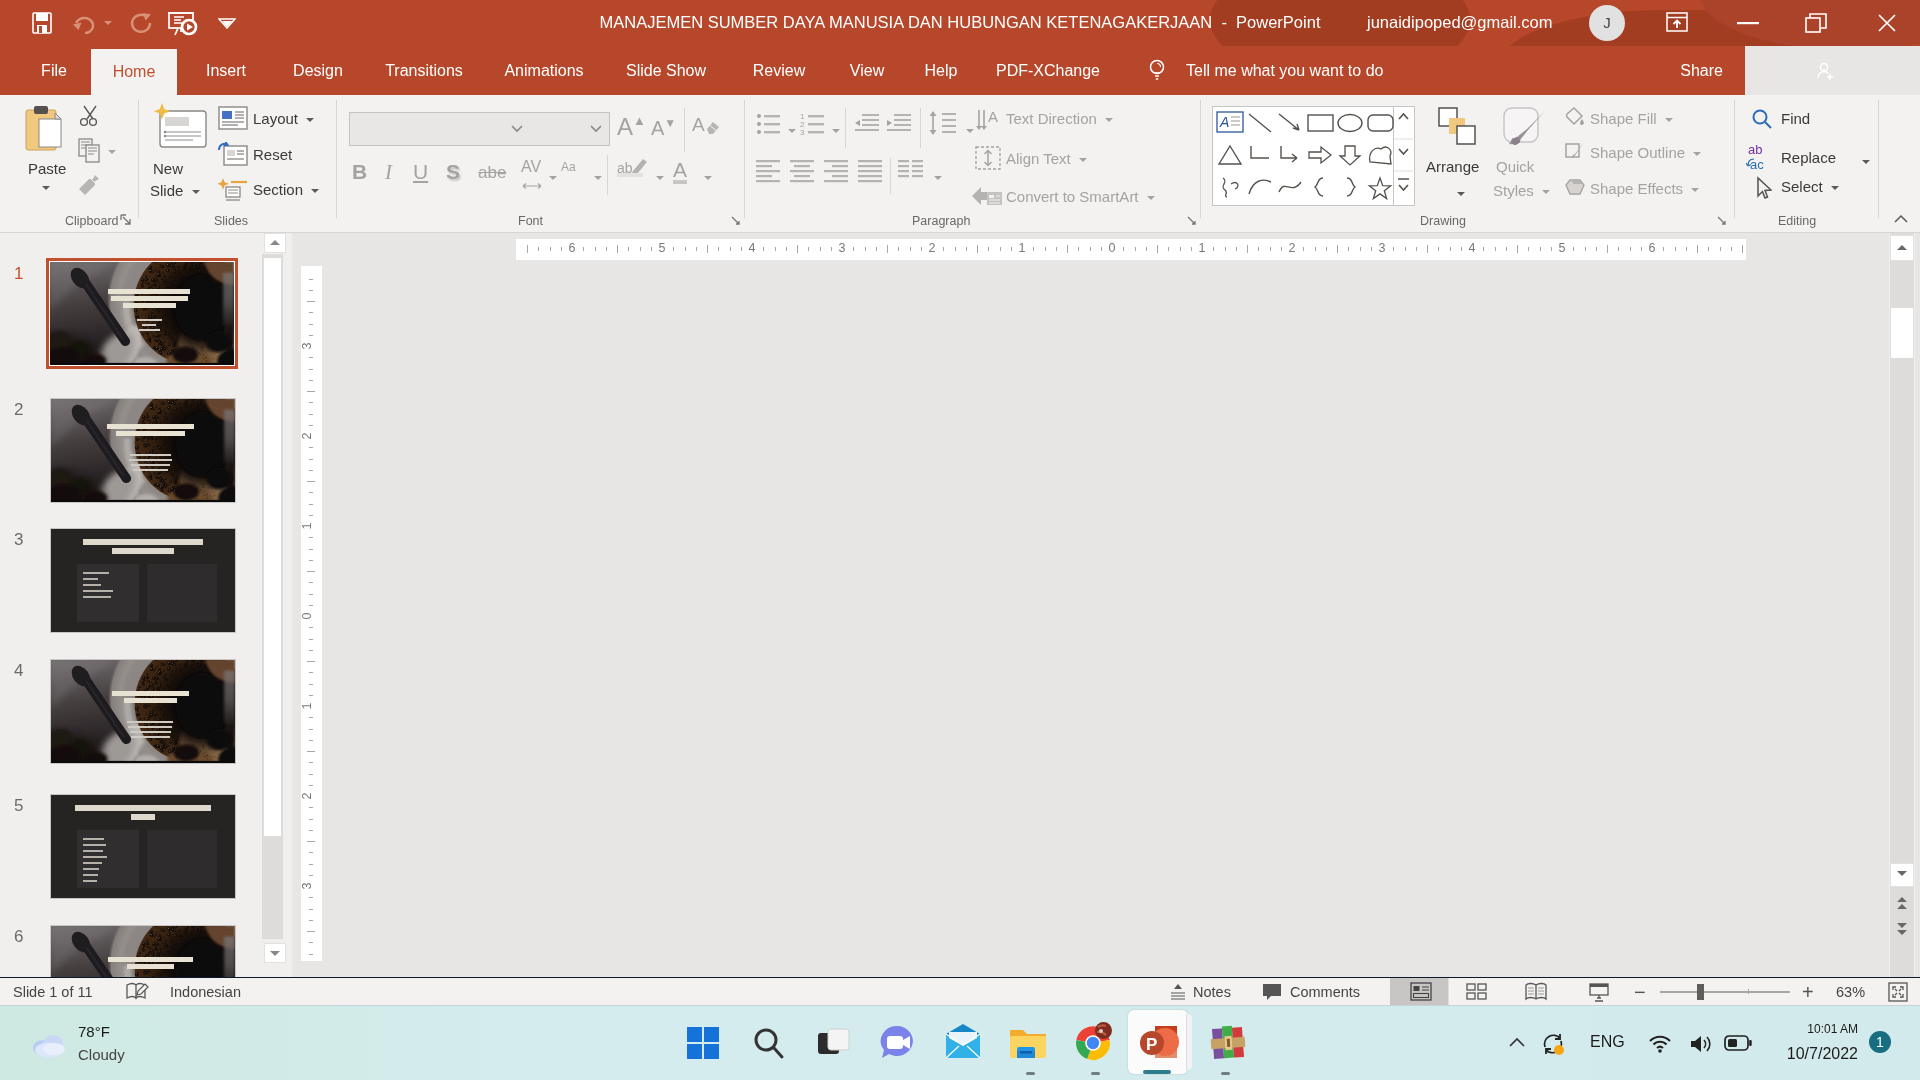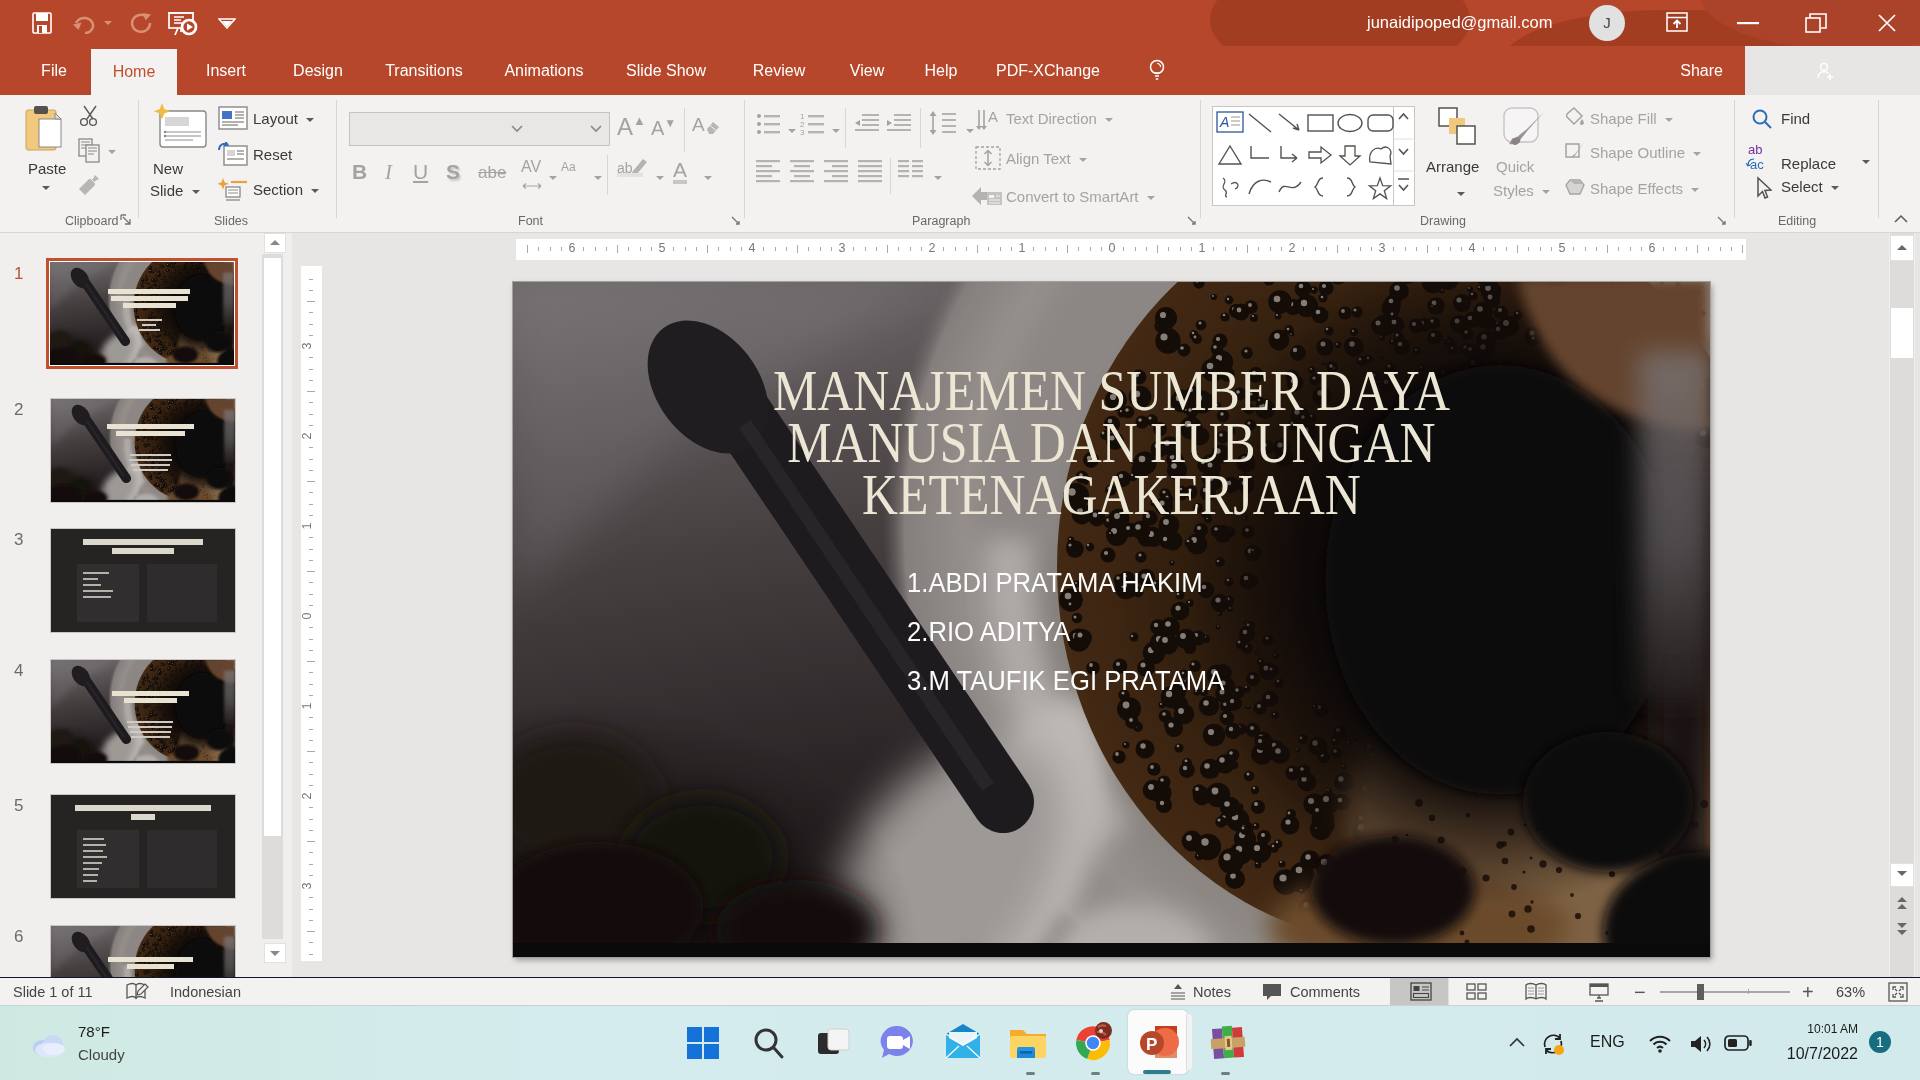--- a/index.html
+++ b/index.html
@@ -2019,20 +2019,21 @@
         <path d="M0 2 h26 M10 17 l-3 7 M16 17 l3 7 M13 17 v4"></path>
         <path d="M6 6 h10 M6 9 h7 M6 12 h8" stroke-width="1.3"></path>
         <circle cx="21" cy="16" r="7.5" fill="#b7472a"></circle>
         <circle cx="21" cy="16" r="6.5"></circle>
         <path d="M19 12.5 l6 3.5 -6 3.5 z" fill="#fff" stroke="none"></path>
       </svg>
   <svg class="qat" style="left:218px;top:18px" width="18" height="11" viewBox="0 0 18 11">
         <path d="M1 1 h16 l-8 9 z" fill="none" stroke="#fff" stroke-width="1.5"></path>
         <path d="M4 3 h10 l-5 6 z" fill="#fff"></path>
       </svg>
+  <div id="tbtitle" style="left:230px">MANAJEMEN SUMBER DAYA MANUSIA DAN HUBUNGAN KETENAGAKERJAAN&nbsp;&nbsp;-&nbsp;&nbsp;PowerPoint</div>
   <div id="tbmail">junaidipoped@gmail.com</div>
   <div id="tbavatar">J</div>
   <svg class="abs" style="left:1666px;top:12px" width="22" height="20" viewBox="0 0 22 20" fill="none" stroke="#fff" stroke-width="1.5">
         <rect x="1" y="1" width="20" height="18"></rect>
         <path d="M1 5.5 h20"></path>
         <path d="M11 16 v-7 M7.5 12 l3.5-3.5 3.5 3.5" stroke-width="1.8"></path>
       </svg>
   <svg class="abs" style="left:1737px;top:22px" width="22" height="3" viewBox="0 0 22 3">
         <rect width="22" height="2.2" fill="#fff"></rect>
       </svg>
@@ -2054,20 +2055,21 @@
 <div class="tab" style="left:610px;width:112px">Slide Show</div>
 <div class="tab" style="left:733px;width:92px">Review</div>
 <div class="tab" style="left:831px;width:72px">View</div>
 <div class="tab" style="left:908px;width:66px">Help</div>
 <div class="tab" style="left:980px;width:136px">PDF-XChange</div>
 <svg class="abs" style="left:1147px;top:13px" width="20" height="24" viewBox="0 0 20 24" fill="none" stroke="#fff" stroke-width="1.5">
         <circle cx="10" cy="8" r="6.5"></circle>
         <path d="M7.5 14 h5 M8 17 h4 M8.8 20 h2.4"></path>
         <path d="M10 4.5 a3.5 3.5 0 0 1 3.5 3.5" stroke-width="1.2"></path>
       </svg>
+<div class="tab" style="left:1178px;width:240px;text-align:left;padding-left:8px">Tell me what you want to do</div>
 <svg class="abs" style="left:1816px;top:15px" width="20" height="20" viewBox="0 0 20 20" fill="none" stroke="#fff" stroke-width="1.4">
         <circle cx="8" cy="6" r="3.5"></circle>
         <path d="M2 17 c0-4 3-6.5 6-6.5 2 0 3.5 0.8 4.5 2"></path>
         <path d="M14 13 v6 M11 16 h6"></path>
       </svg>
 <div id="shareTop" style="right:22px">Share</div>
 </div>
 <div id="ribbon"></div>
     <div id="ribbonC">
 
@@ -2385,21 +2387,21 @@
 <div class="gdiv" style="left:1734px"></div>
 <svg class="abs" style="left:1751px;top:108px" width="22" height="22" viewBox="0 0 22 22" fill="none" stroke="#2b6cb5" stroke-width="2">
         <circle cx="9" cy="9" r="6.5"></circle>
         <path d="M14 14 L20 20"></path>
       </svg>
 <div class="rtext" style="left:1781px;top:110px">Find</div>
 <div class="abs" style="left:1748px;top:142px;font-size:13px;color:#2b6cb5"><span style="color:#7030a0">ab</span><br><span style="margin-left:2px">ac</span></div>
 <svg class="abs" style="left:1746px;top:158px" width="10" height="10" viewBox="0 0 10 10">
         <path d="M8 1 C3 1, 2 4, 2 8 M2 8 l-2 -3 M2 8 l3 -1.5" stroke="#2b6cb5" stroke-width="1.2" fill="none"></path>
       </svg>
-<div class="rtext" style="left:1781px;top:155px">Replace</div>
+<div class="rtext" style="left:1781px;top:149px">Replace</div>
 <div class="abs" style="left:1858px;top:152px"><span class="ddarrow"></span></div>
 <svg class="abs" style="left:1752px;top:176px" width="20" height="24" viewBox="0 0 20 24">
         <path d="M6 2 L6 20 L10.5 15.5 L13 22 L15.5 21 L13 14.5 L19 14 Z" fill="none" stroke="#55514d" stroke-width="1.5"></path>
       </svg>
 <div class="rtext" style="left:1781px;top:178px">Select <span class="ddarrow"></span></div>
 <div class="glabel" style="left:1778px">Editing</div>
 <div class="gdiv" style="left:1878px"></div>
 <svg class="abs" style="left:1893px;top:214px" width="16" height="10" viewBox="0 0 16 10">
         <path d="M2 8 L8 2 L14 8" fill="none" stroke="#5c5a58" stroke-width="1.5"></path>
       </svg>
@@ -2689,27 +2691,20 @@
 <div class="vtick" style="top:597.5px"></div>
 <div class="vtick" style="top:608.8px"></div>
 <div class="vnum" style="top:613px">3</div>
 <div class="vtick" style="top:631.2px"></div>
 <div class="vtick" style="top:642.5px"></div>
 <div class="vtick" style="top:653.8px"></div>
 <div class="vtick big" style="top:665.0px"></div>
 <div class="vtick" style="top:676.2px"></div>
 <div class="vtick" style="top:687.5px"></div>
     </div>
-<div id="slide">
-      <svg width="1197" height="675" viewBox="0 0 1197 675">
-        <use href="#slideart"></use>
-      </svg>
-<div id="stitle">MANAJEMEN SUMBER DAYA<br>MANUSIA DAN HUBUNGAN<br>KETENAGAKERJAAN</div>
-<div id="snames">1.ABDI PRATAMA HAKIM<br>2.RIO ADITYA<br>3.M TAUFIK EGI PRATAMA</div>
-</div>
 <div id="vscroll">
  <div style="position:absolute;left:1px;top:0;width:24px;height:744px;background:#dedcda"></div>
  <div class="sbtn" style="left:1px;top:2px;width:24px;height:26px"><svg width="22" height="24" viewBox="0 0 22 24">
           <path d="M6 14 l5 -5 5 5 z" fill="#6a6866"></path>
         </svg></div>
  <div style="position:absolute;left:1px;top:74px;width:24px;height:52px;background:#fff;border:1px solid #dedcda"></div>
  <div class="sbtn" style="left:1px;top:630px;width:24px;height:24px"><svg width="22" height="20" viewBox="0 0 22 20">
           <path d="M6 7 l5 5 5 -5 z" fill="#6a6866"></path>
         </svg></div>
  <div class="abs" style="left:4px;top:660px"><svg width="18" height="20" viewBox="0 0 18 20">

